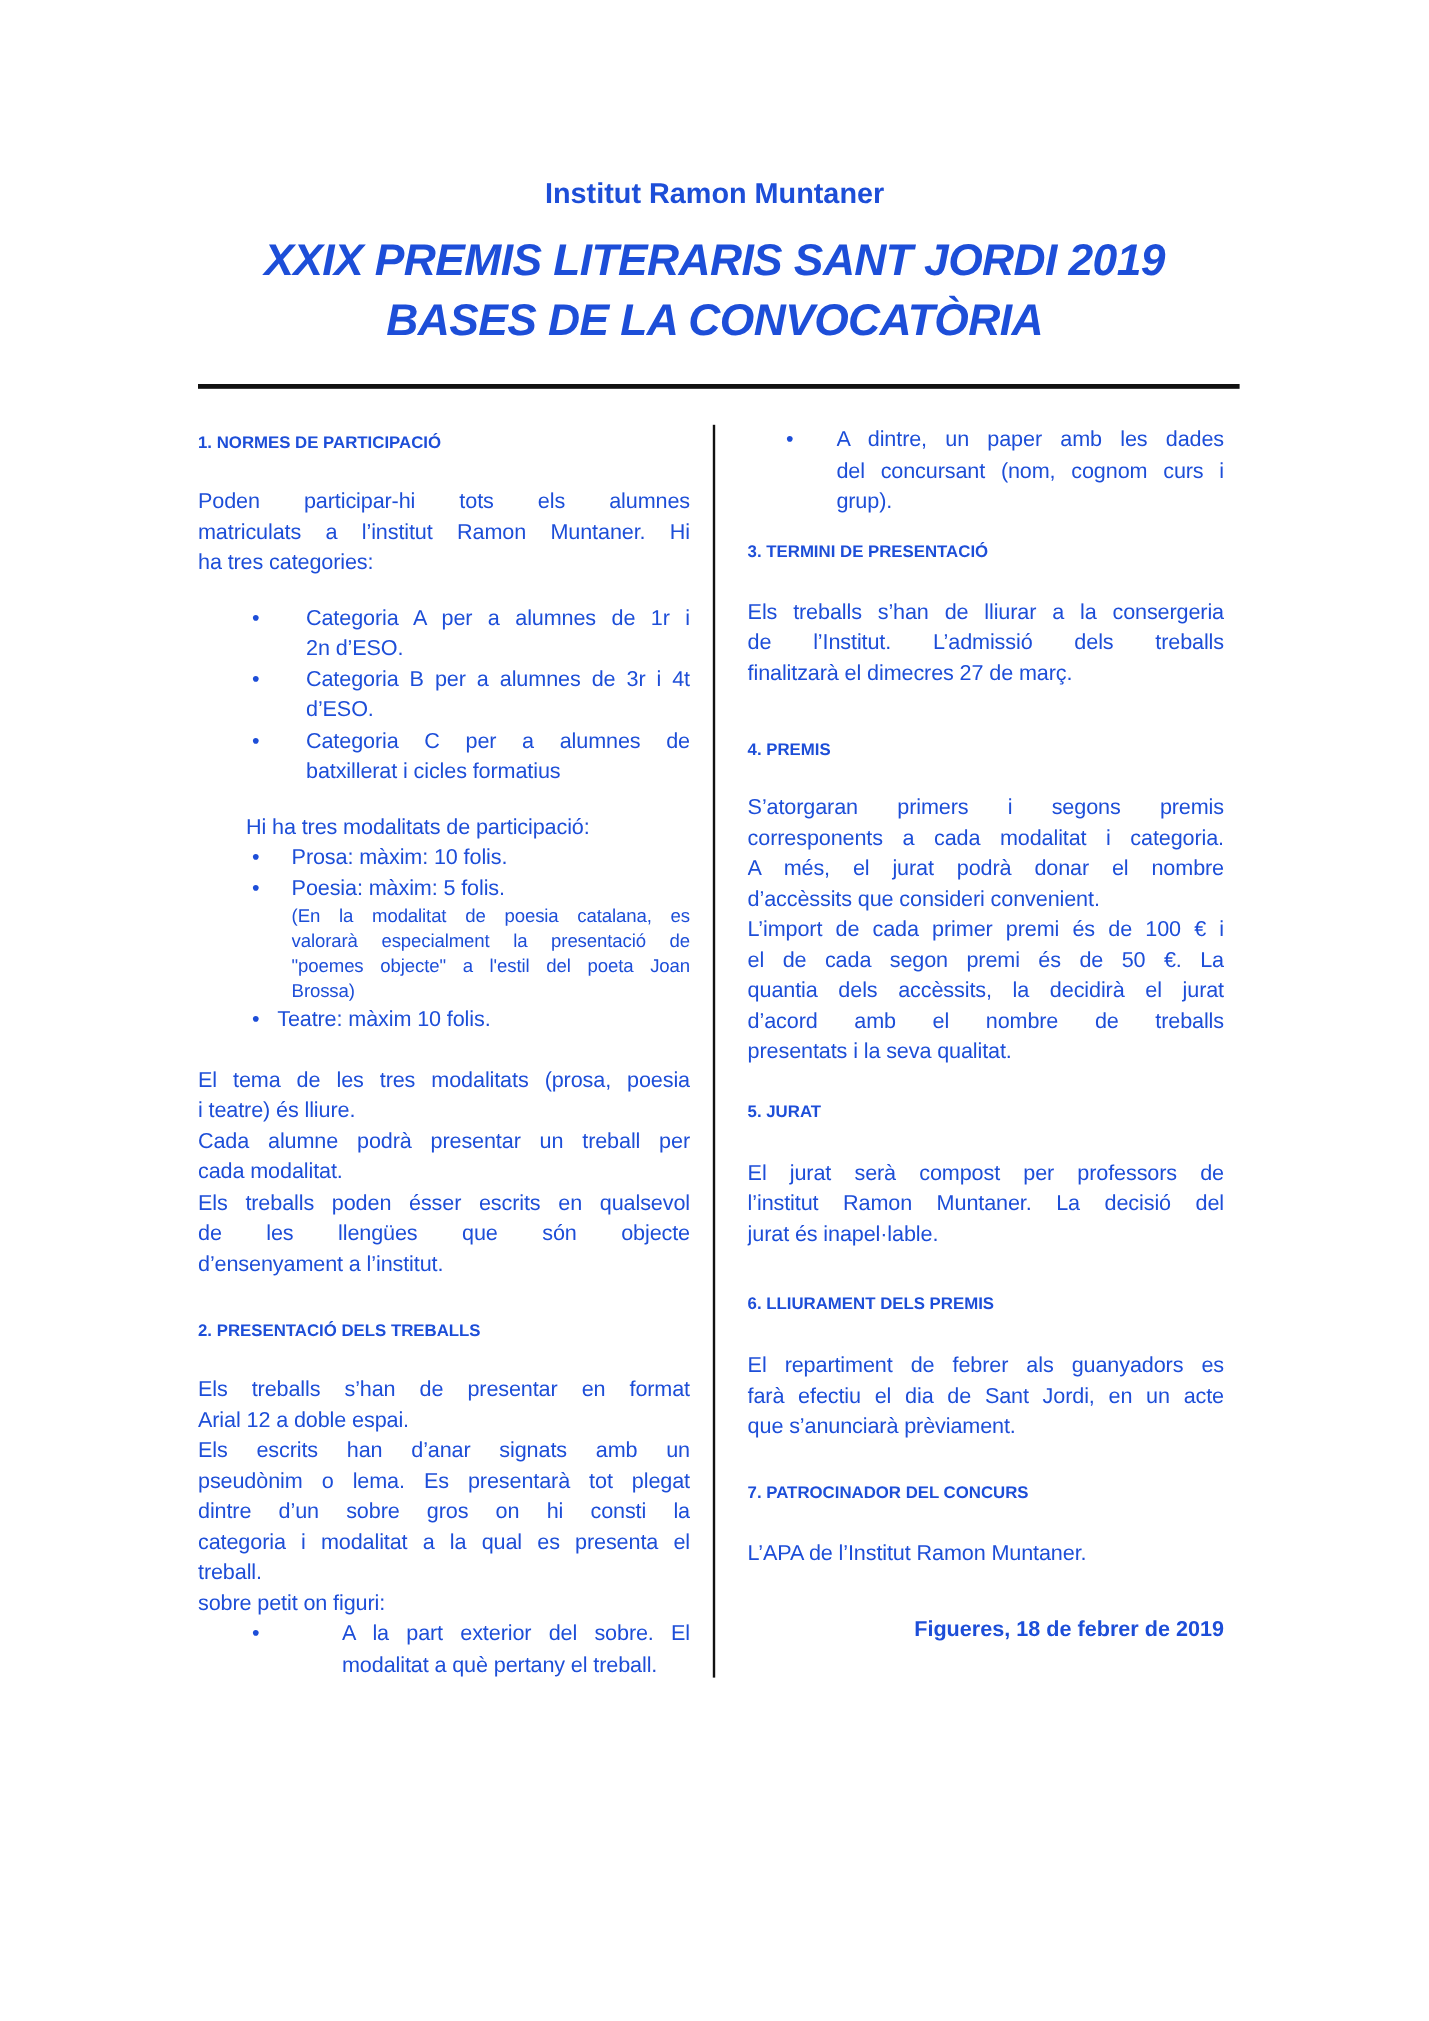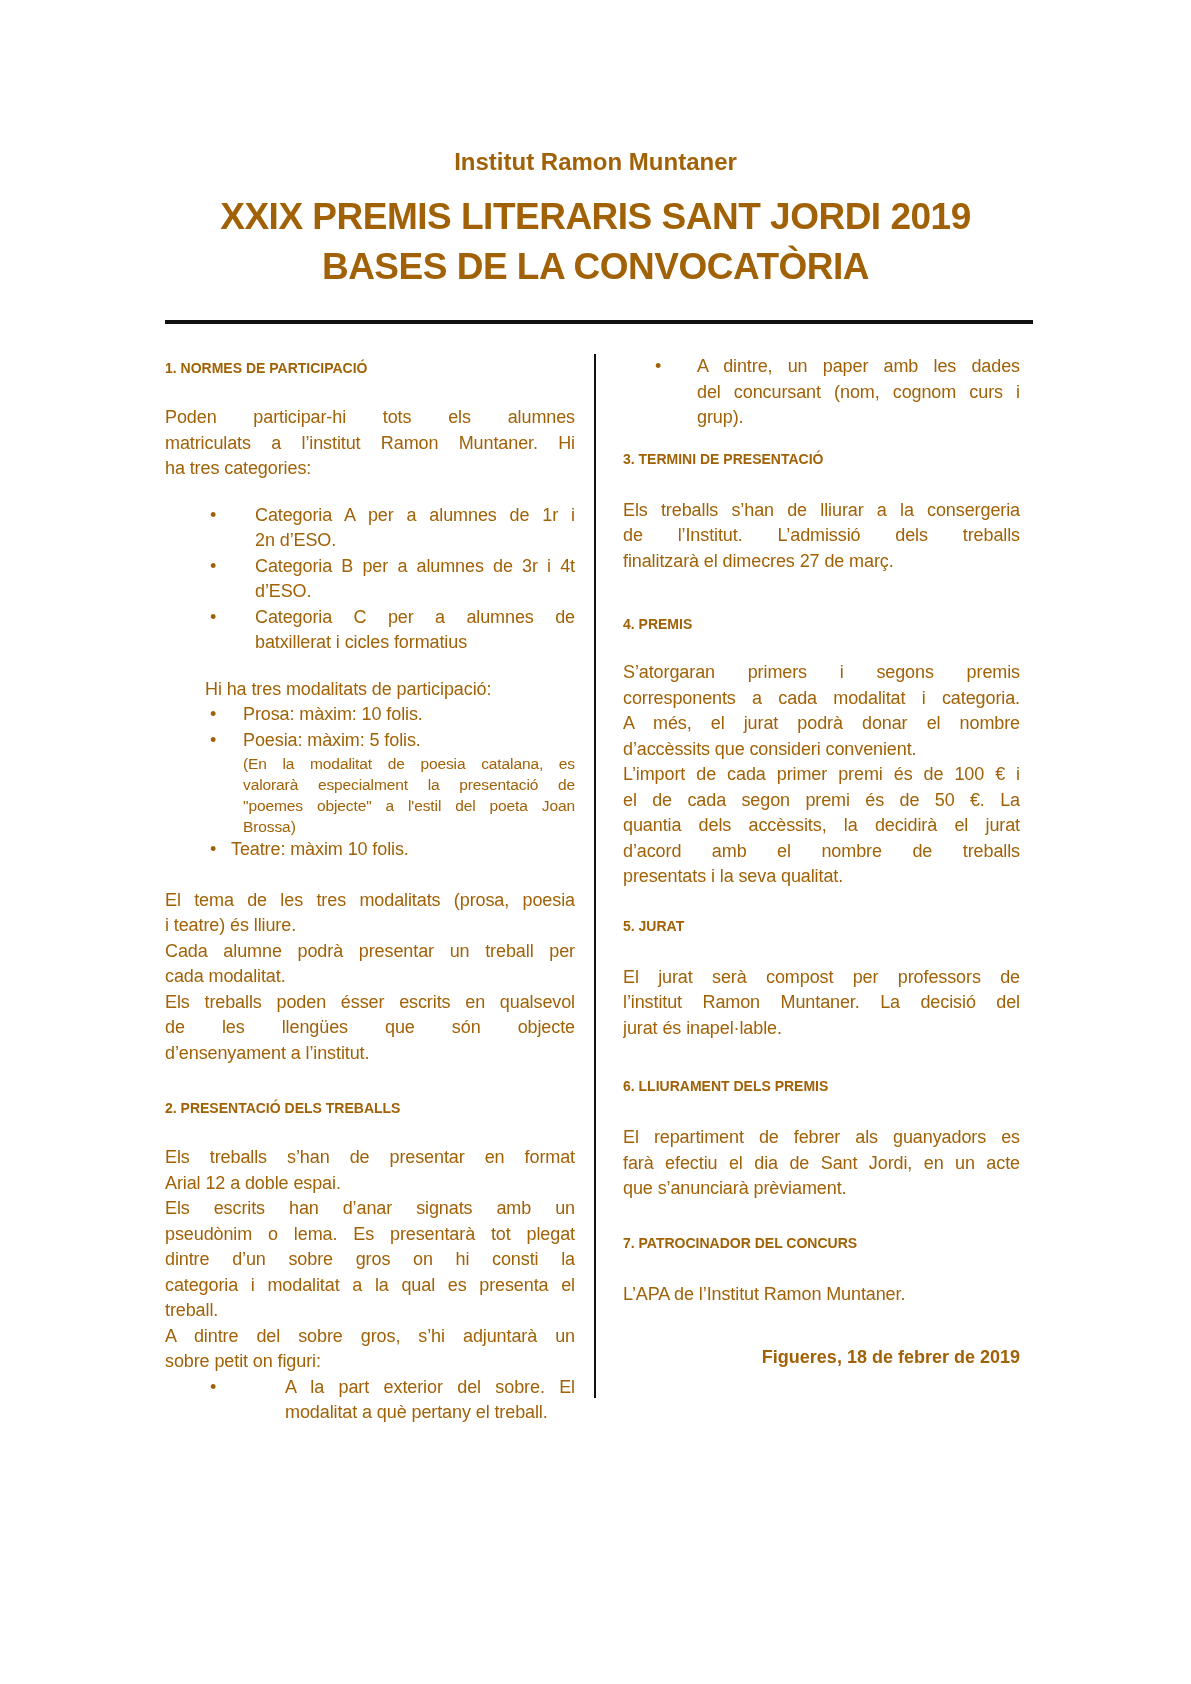--- a/index.html
+++ b/index.html
@@ -1,24 +1,24 @@
 <!DOCTYPE html>
 <html><head>
 <meta charset="utf-8">
 <style>
   html,body{margin:0;padding:0;background:#e8e8e8;}
   .page{
     position:relative;width:1191px;height:1684px;background:#ffffff;
-    font-family:"Liberation Sans","DejaVu Sans",sans-serif;color:#a16207;
+    font-family:"Liberation Sans","DejaVu Sans",sans-serif;color:#1d4ed8;
     margin:0 auto;overflow:hidden;
   }
   .org{position:absolute;left:0;top:147px;width:100%;text-align:center;
        font-weight:bold;font-size:24px;line-height:30px;}
   .main-title{position:absolute;left:0;width:100%;text-align:center;
-       font-weight:bold;font-size:37px;line-height:48px;letter-spacing:-0.5px;}
+       font-weight:bold;font-size:37px;line-height:48px;letter-spacing:-0.5px;font-style:italic;}
   .t1{top:193px;} .t2{top:243px;}
   .rule{position:absolute;left:165px;top:320px;width:868px;height:4px;background:#111111;}
   .col-divider{position:absolute;left:594px;top:354px;width:2px;height:1044px;background:#111111;}
   .col{position:absolute;top:354px;}
   .col-left{left:165px;width:410px;}
   .col-right{left:623px;width:397px;}
   .heading{font-weight:bold;font-size:14px;line-height:28px;}
   .line{font-size:18px;line-height:25.5px;letter-spacing:-0.1px;overflow:hidden;}
   .line.just{text-align:justify;text-align-last:justify;-moz-text-align-last:justify;text-justify:inter-word;}
   .line.small{font-size:15.5px;line-height:21px;}
@@ -111,21 +111,20 @@
       <div class="heading">2. PRESENTACIÓ DELS TREBALLS</div>
       <div class="gap" style="height: 23px;"></div>
       <div class="para">
         <div class="line just"><span class="b">Els treballs s’han</span><span> de presentar en format</span></div>
         <div class="line"><span>Arial 12 a doble espai.</span></div>
         <div class="line just"><span class="b">Els escrits han d’anar signats amb un</span></div>
         <div class="line just"><span>pseudònim o lema. Es presentarà tot plegat</span></div>
         <div class="line just"><span class="b">dintre d’un sobre gros on hi consti la</span></div>
         <div class="line just"><span>categoria i modalitat a la qual es presenta el</span></div>
         <div class="line"><span>treball.</span></div>
-        <div class="line just"><span class="b">A dintre del sobre gros, s’hi adjuntarà un</span></div>
         <div class="line"><span>sobre petit on figuri:</span></div>
       </div>
       <div class="blist">
         <div class="bitem">
           <span class="bmark" style="left: 45px;">•</span>
           <div class="bcontent" style="margin-left: 120px;">
             <div class="line just"><span>A la part exterior del sobre. El</span></div>
             <div class="line"><span>modalitat a què pertany el treball.</span></div>
           </div>
         </div>

